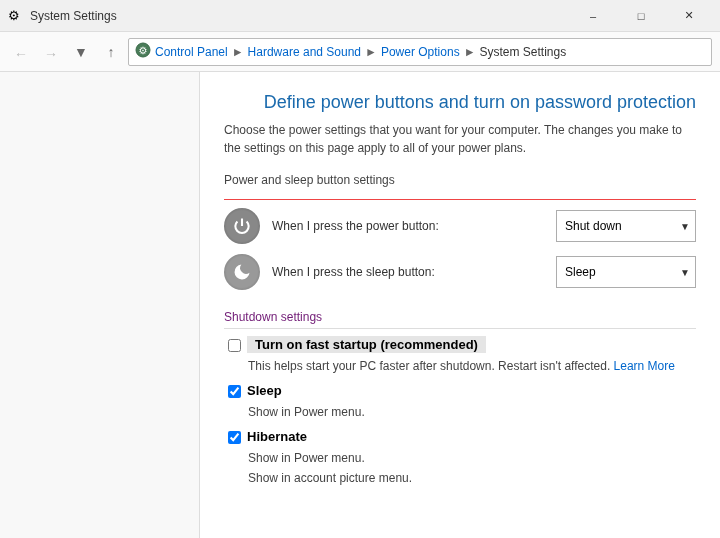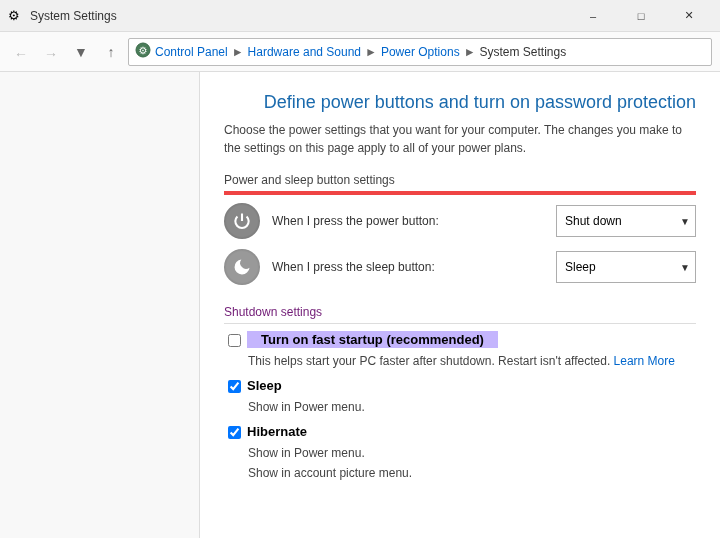--- a/index.html
+++ b/index.html
@@ -133,22 +133,22 @@
       color: #444;
       line-height: 1.5;
       margin-bottom: 16px;
       max-width: 500px;
     }
 
     .section-label {
       font-size: 12px;
       color: #444;
       margin-bottom: 8px;
-      padding-bottom: 4px;
-      border-bottom: 4px solid #ef4444;
+      padding-bottom: 12px;
+      border-bottom: 1px solid #ef4444;
     }
 
     .button-settings {
       margin-bottom: 20px;
     }
 
     .setting-row {
       display: flex;
       align-items: center;
       margin-bottom: 10px;
@@ -230,22 +230,22 @@
       margin-bottom: 6px;
       gap: 6px;
     }
 
     .checkbox-row input[type="checkbox"] {
       margin-top: 2px;
       flex-shrink: 0;
     }
 
     .highlight-yellow {
-      background-color: #c4b5fd;
-      padding: 1px 14px;
+      background-color: #e5e5e5;
+      padding: 1px 8px;
     }
 
     .sub-desc {
       font-size: 12px;
       color: #444;
       margin-left: 20px;
       margin-bottom: 4px;
       line-height: 1.4;
     }
 

